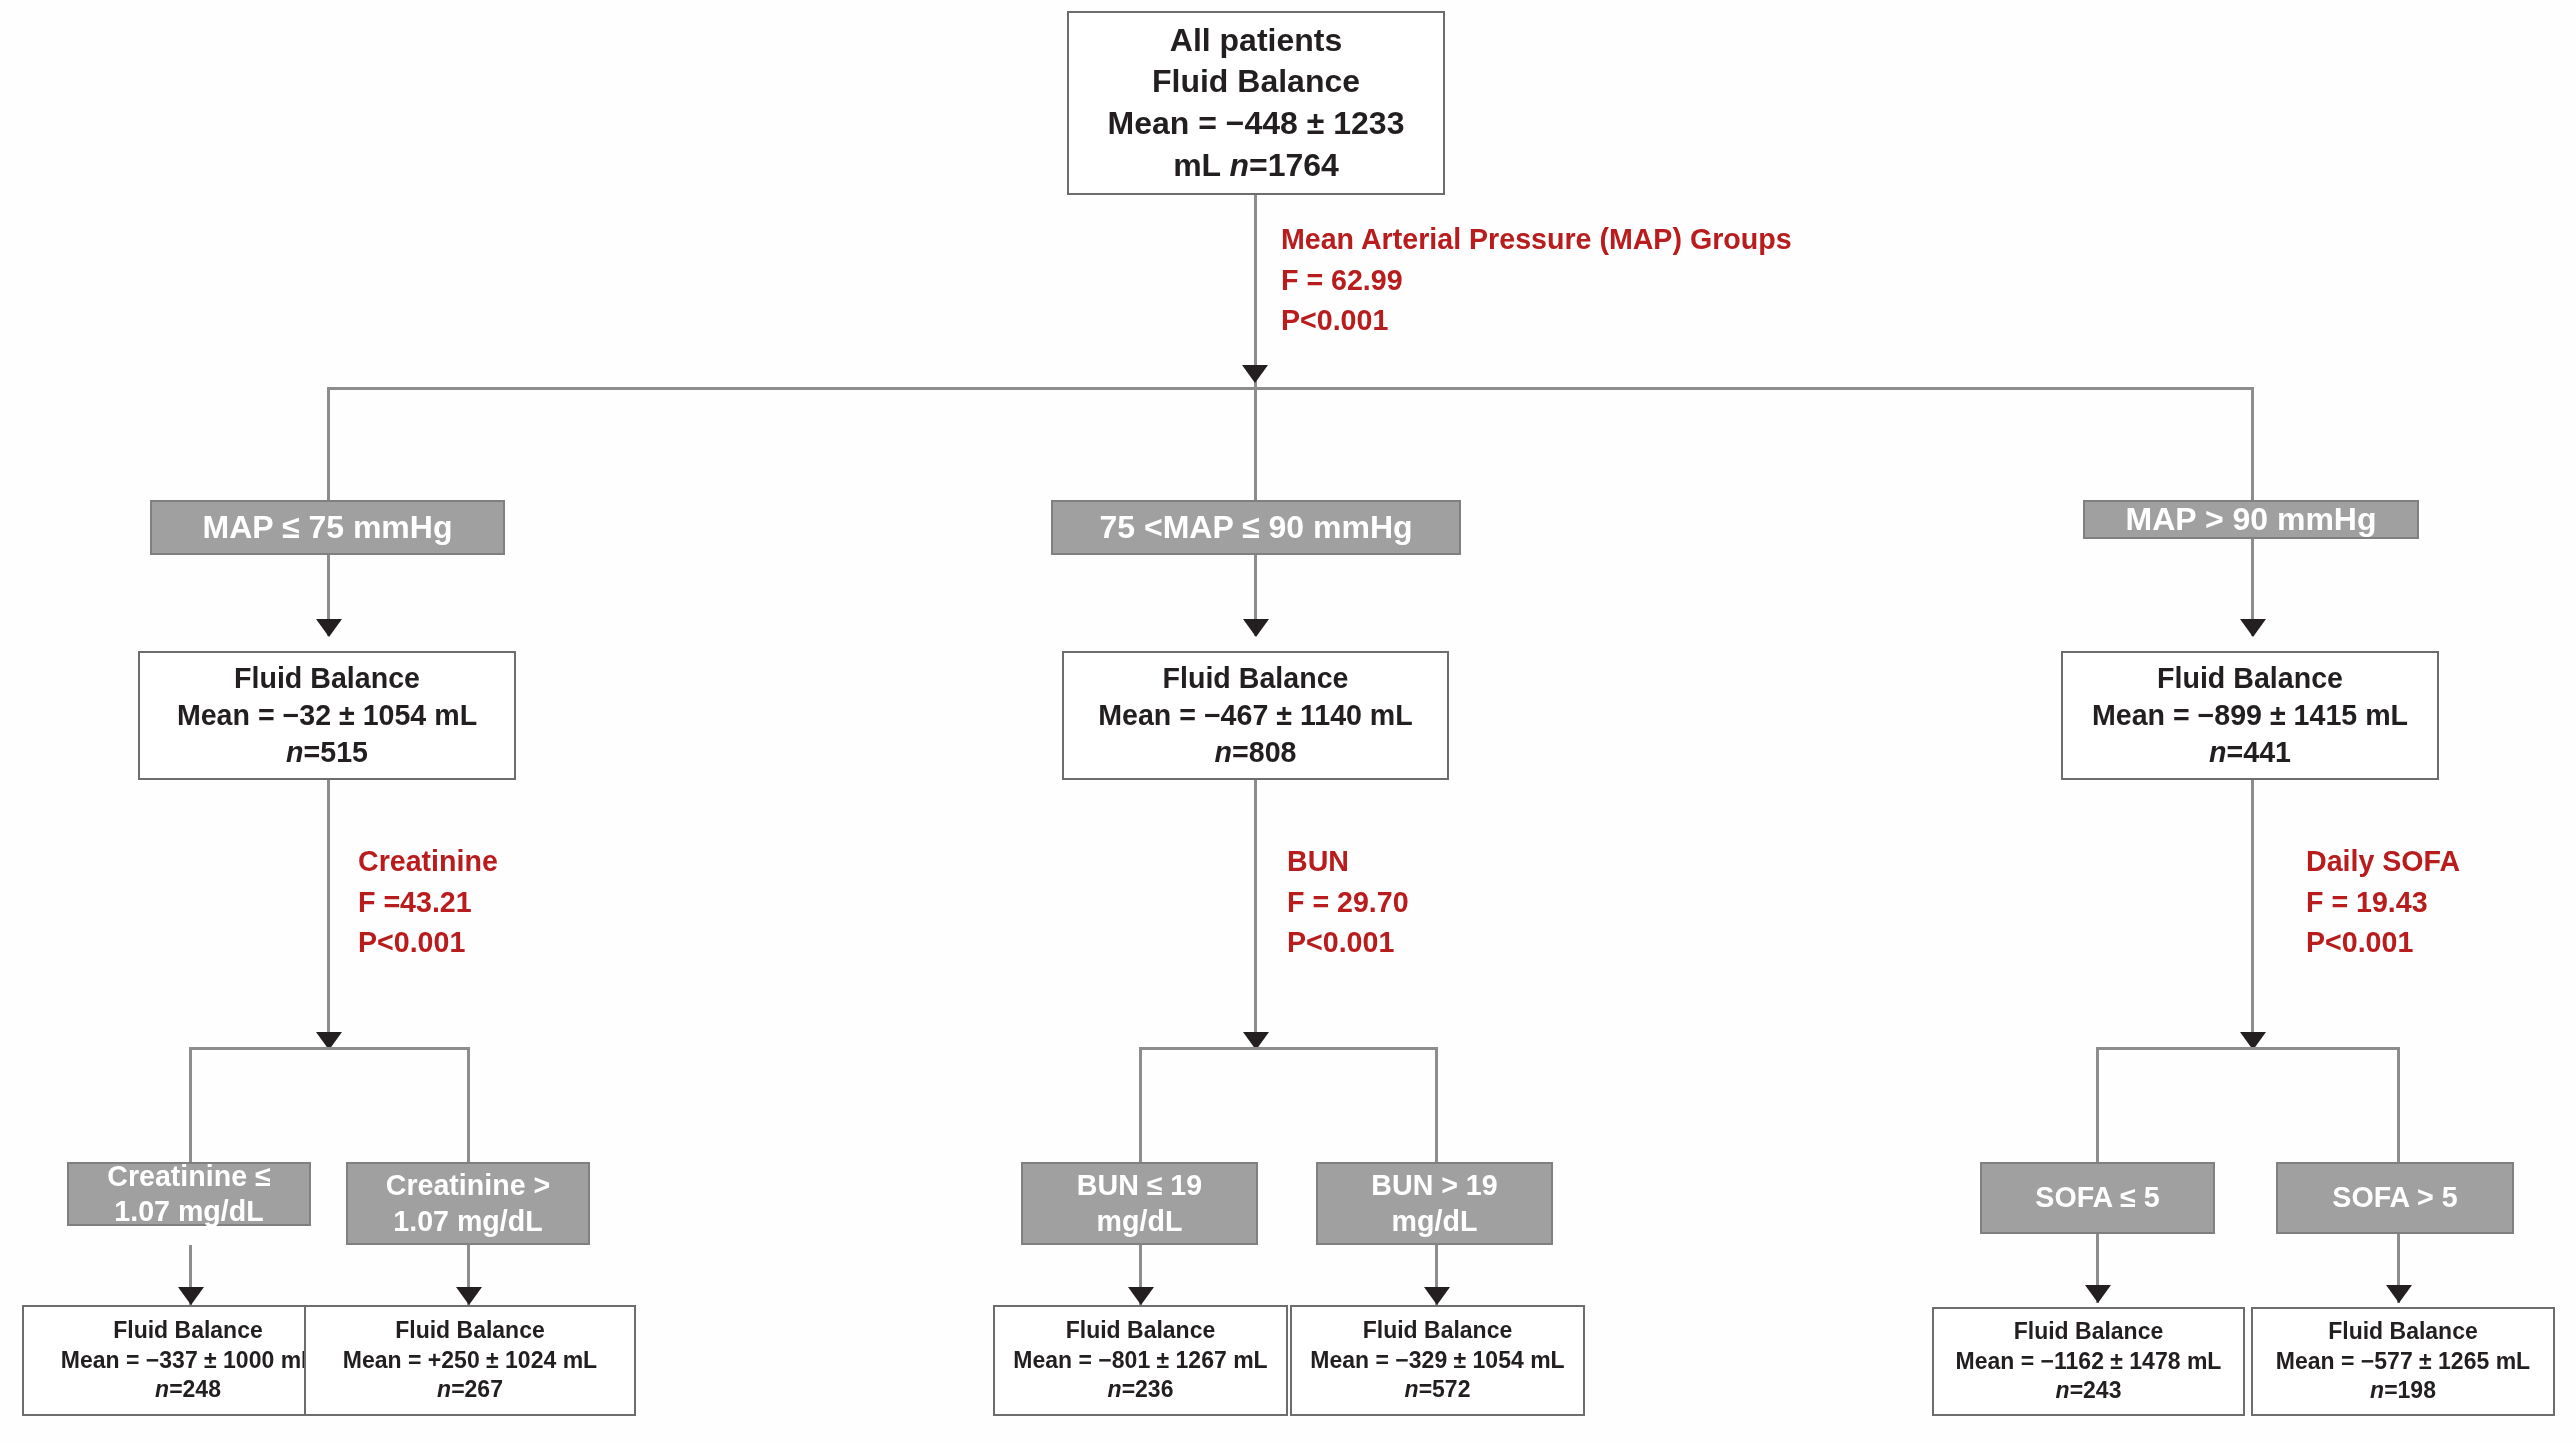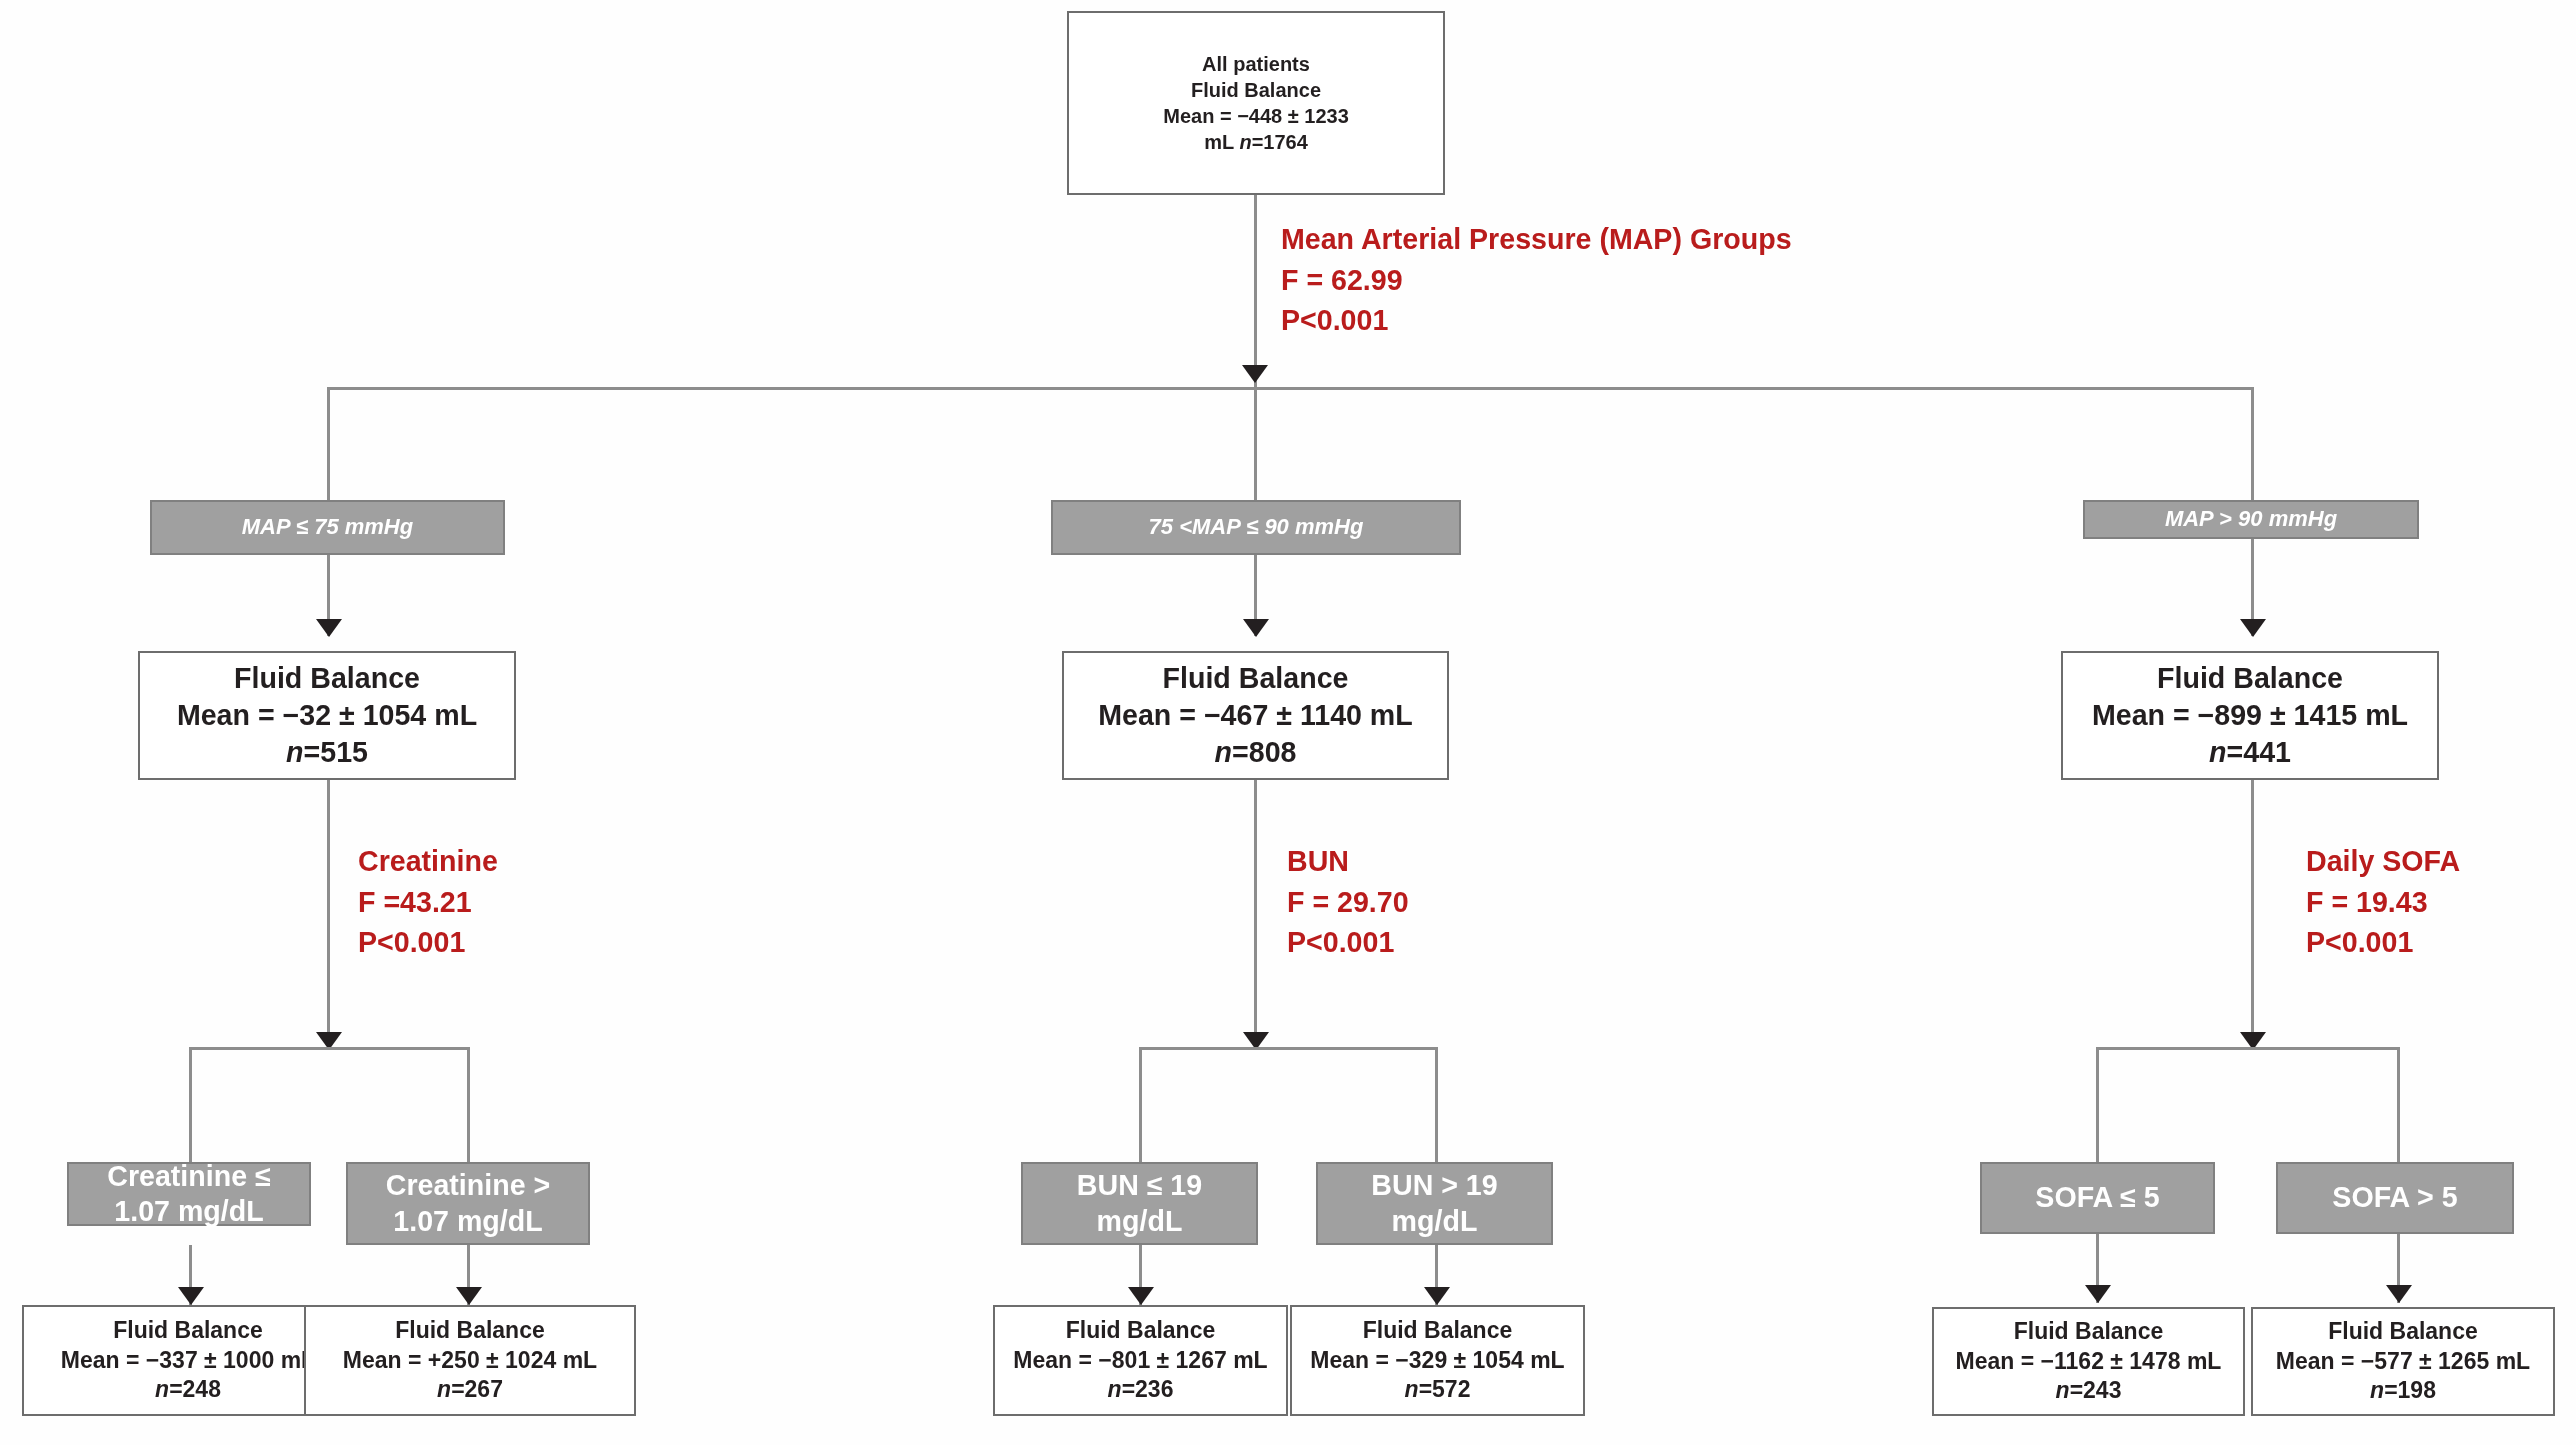--- a/index.html
+++ b/index.html
@@ -58,22 +58,22 @@
   .node.gray {
     background: #a0a0a0;
     border: 2.8px solid #808080;
     color: #ffffff;
     font-weight: bold;
   }
   .node .line { display: block; white-space: nowrap; line-height: 1.30; }
   .node .line em { font-style: italic; }
 
   
-  .tier-root .line   { font-size: 20px; }
-  .tier-group .line  { font-size: 22px; font-style: italic; }
+  .tier-root .line   { font-size: 32px; }
+  .tier-group .line  { font-size: 32px; }
   .tier-mid .line    { font-size: 28.6px; }
   .tier-split .line  { font-size: 28.6px; line-height:1.24; }
   .tier-leaf .line   { font-size: 23px; line-height:1.30; }
 
   
   .edge-label {
     position: absolute;
     font-weight: bold;
     color: #b91c1c;
     line-height: 1.42;

